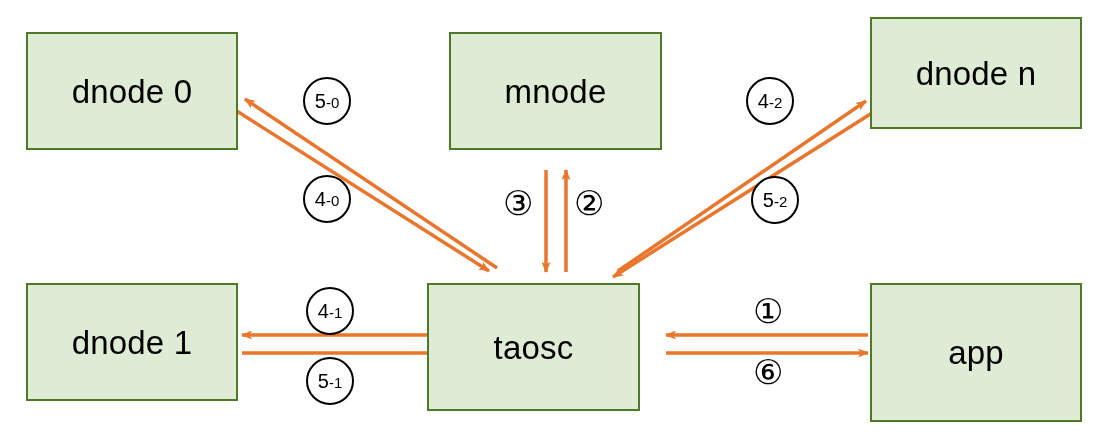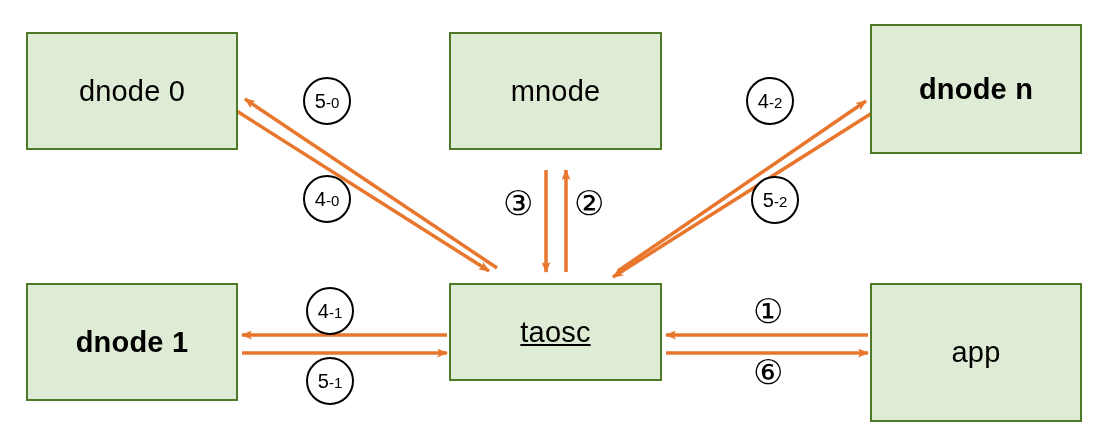--- a/index.html
+++ b/index.html
@@ -25,21 +25,21 @@
   .node {
     position: absolute;
     box-sizing: border-box;
     background: #dfecd5;
     border: 2px solid #4e7a28;
     display: flex;
     align-items: center;
     justify-content: center;
   }
   .node-label {
-    font-size: 29px;
+    font-size: 33px;
     color: #000000;
     letter-spacing: 0.2px;
     line-height: 1;
   }
   .circle-badge {
     position: absolute;
     box-sizing: border-box;
     width: 48px;
     height: 48px;
     border: 2.5px solid #000000;
@@ -115,29 +115,29 @@
   </svg>
 
   <div class="node" style="left:26px; top:32px; width:212px; height:118px;">
     <span class="node-label">dnode 0</span>
   </div>
 
   <div class="node" style="left:449px; top:32px; width:213px; height:118px;text-align:center;">
     <span class="node-label">mnode</span>
   </div>
 
-  <div class="node" style="left:870px; top:24px; width:212px; height:130px;font-weight:bold;">
+  <div class="node" style="left:870px; top:17px; width:212px; height:112px;">
     <span class="node-label">dnode n</span>
   </div>
 
-  <div class="node" style="left:26px; top:283px; width:212px; height:118px;font-weight:bold;">
+  <div class="node" style="left:26px; top:283px; width:212px; height:118px;">
     <span class="node-label">dnode 1</span>
   </div>
 
-  <div class="node" style="left:449px; top:283px; width:213px; height:98px;text-decoration:underline;">
+  <div class="node" style="left:427px; top:283px; width:213px; height:128px;">
     <span class="node-label">taosc</span>
   </div>
 
   <div class="node" style="left:870px; top:283px; width:212px; height:139px;">
     <span class="node-label">app</span>
   </div>
 
   <div class="circle-badge" style="left:303px; top:77px;">
     <span class="badge-main">5</span>
       <span class="badge-small">-0</span>

